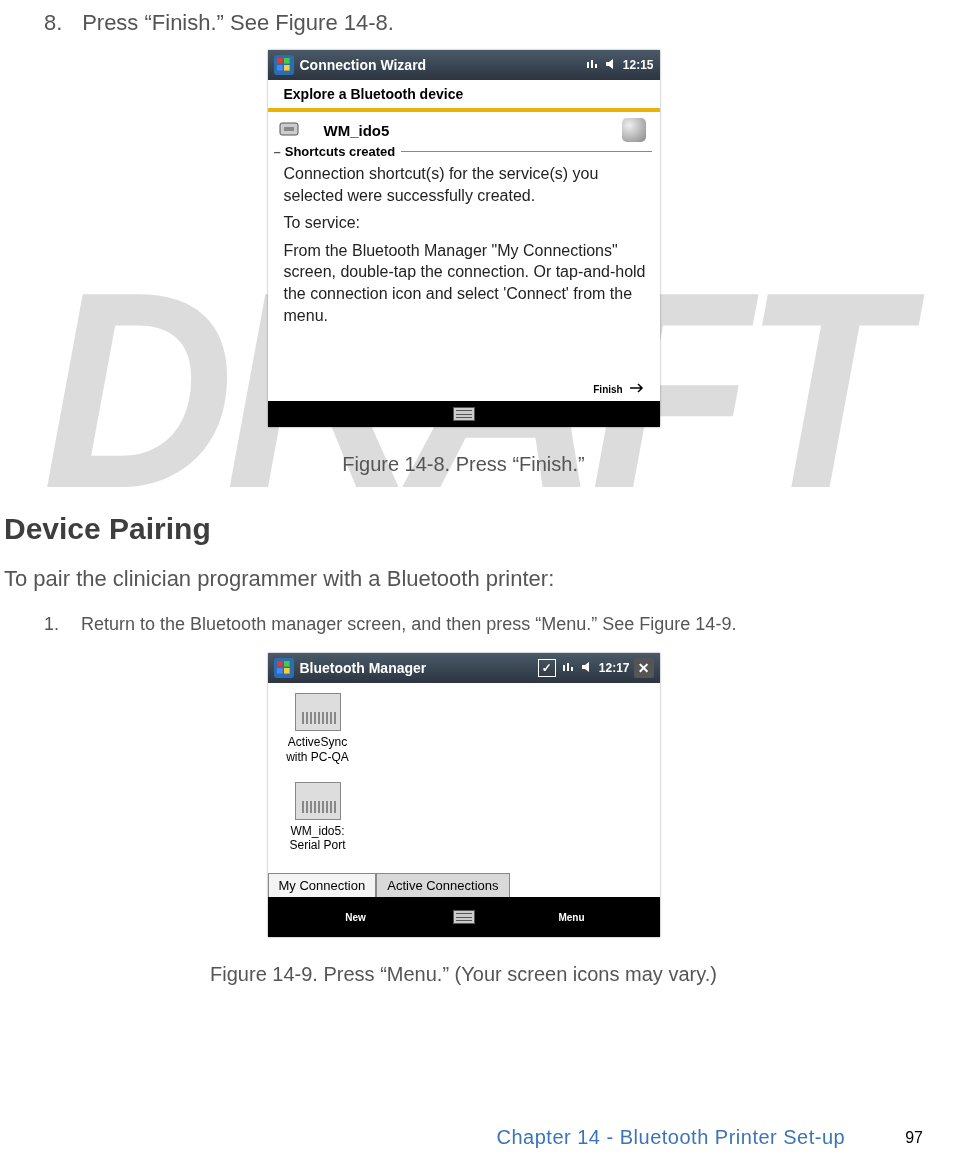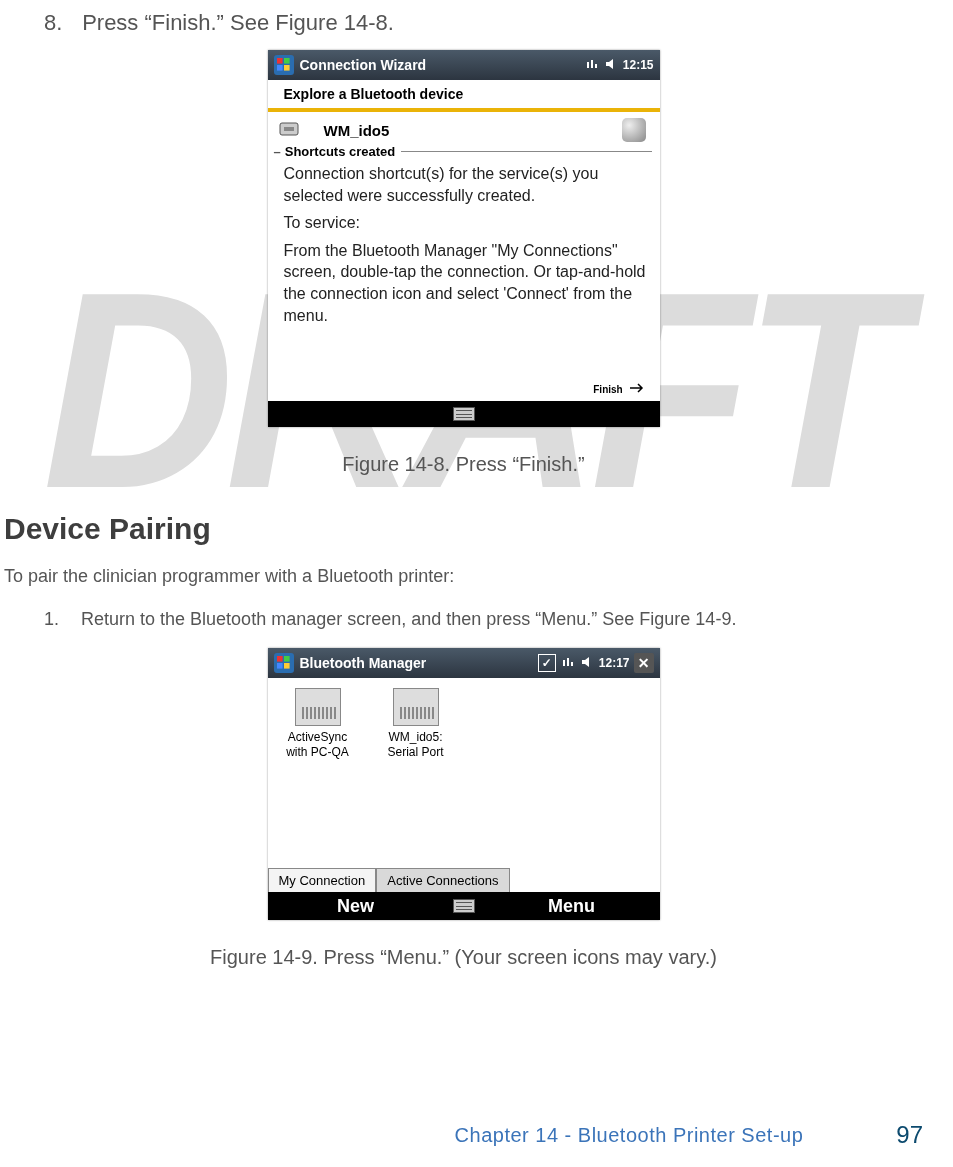--- a/index.html
+++ b/index.html
@@ -131,21 +131,21 @@
     color:#555;
     margin:26px 0 36px 0;
   }
   h2.section{
     font-size:30px;
     color:#3e3e3e;
     font-weight:bold;
     margin:0 0 20px 0;
   }
   .intro{
-    font-size:18px;
+    font-size:22px;
     color:#555;
     margin-bottom:22px;
   }
   .step1{
     font-size:18px;
     color:#555;
     padding-left:40px;
     margin-bottom:18px;
   }
   .step1 .num{display:inline-block;width:32px;}
@@ -160,20 +160,21 @@
   .tb2-extra{
     width:20px;height:20px;background:#555;border-radius:2px;
     display:flex;align-items:center;justify-content:center;
     margin-left:4px;color:#fff;font-weight:bold;font-size:14px;
   }
   .iconsarea{
     padding:10px 10px 0 10px;
     display:flex;gap:18px;
     height:190px;
     align-items:flex-start;
+    flex-direction:column;
   }
   .btitem{
     width:80px;text-align:center;
     font-size:12px;color:#000;line-height:1.2;
   }
   .btitem .ic{
     width:46px;height:38px;margin:0 auto 4px auto;
     background:#ddd;border:1px solid #888;
     position:relative;
   }
@@ -186,37 +187,37 @@
   }
   .tab{
     padding:4px 10px;
     background:#d9d9d9;
     border:1px solid #888;
     border-bottom:none;
   }
   .tab.active{background:#f4f4f4;}
   .blackbar2{
     background:#000;color:#fff;
-    height:28px;display:flex;align-items:center;
-    font-size:18px;font-weight:bold;
+    height:40px;display:flex;align-items:center;
+    font-size:10px;font-weight:bold;
   }
   .blackbar2 .left{flex:1;text-align:center;}
   .blackbar2 .mid{width:40px;display:flex;align-items:center;justify-content:center;}
   .blackbar2 .right{flex:1;text-align:center;}
   .footer{
     position:absolute;
     bottom:18px;left:0;right:30px;
     display:flex;align-items:center;justify-content:flex-end;
     gap:60px;
   }
   .footer .chap{
     color:#3b74b9;font-size:20px;letter-spacing:0.5px;
   }
   .footer .pg{
-    color:#0c4a6e;font-size:24px;margin-left:33px;
+    color:#000000;font-size:16px;
   }
   .check-badge{
     width:18px;height:18px;border:1px solid #fff;
     display:flex;align-items:center;justify-content:center;
     font-size:12px;
   }
 </style>
 </head>
 <body>
 

